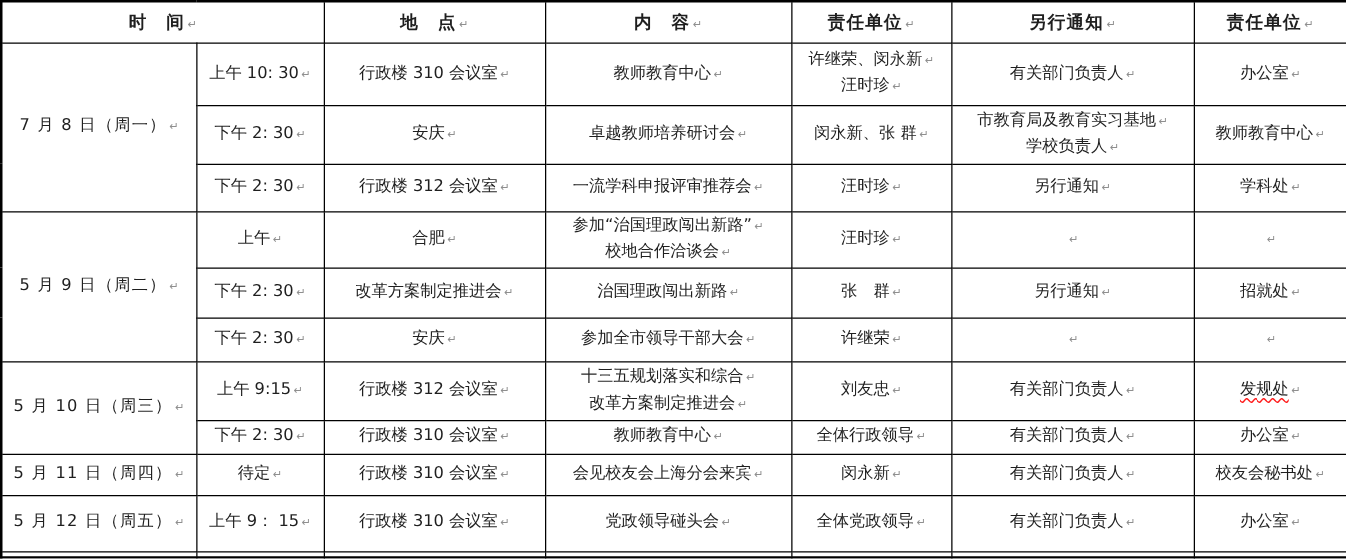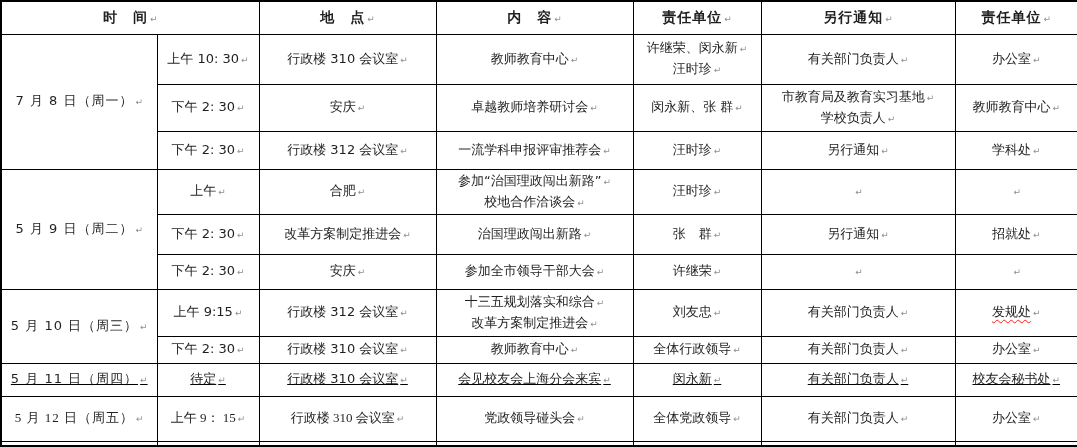--- a/index.html
+++ b/index.html
@@ -205,21 +205,21 @@
           <td>
             <div class="line"><span>全体行政领导</span><span class="pmark">↵</span></div>
           </td>
           <td>
             <div class="line"><span>有关部门负责人</span><span class="pmark">↵</span></div>
           </td>
           <td>
             <div class="line"><span>办公室</span><span class="pmark">↵</span></div>
           </td>
         </tr>
-        <tr style="height: 33px; text-decoration: underline;">
+        <tr style="height: 33px;">
           <td rowspan="1" class="date-col">
             <div class="line"><span>5 月 11 日（周四）</span><span class="pmark">↵</span></div>
           </td>
           <td>
             <div class="line"><span>待定</span><span class="pmark">↵</span></div>
           </td>
           <td>
             <div class="line"><span>行政楼 310 会议室</span><span class="pmark">↵</span></div>
           </td>
           <td>
@@ -228,21 +228,21 @@
           <td>
             <div class="line"><span>闵永新</span><span class="pmark">↵</span></div>
           </td>
           <td>
             <div class="line"><span>有关部门负责人</span><span class="pmark">↵</span></div>
           </td>
           <td>
             <div class="line"><span>校友会秘书处</span><span class="pmark">↵</span></div>
           </td>
         </tr>
-        <tr style="height: 45px; font-family: Liberation Serif, serif;">
+        <tr style="height: 45px;">
           <td rowspan="1" class="date-col">
             <div class="line"><span>5 月 12 日（周五）</span><span class="pmark">↵</span></div>
           </td>
           <td>
             <div class="line"><span>上午 9： 15</span><span class="pmark">↵</span></div>
           </td>
           <td>
             <div class="line"><span>行政楼 310 会议室</span><span class="pmark">↵</span></div>
           </td>
           <td>

